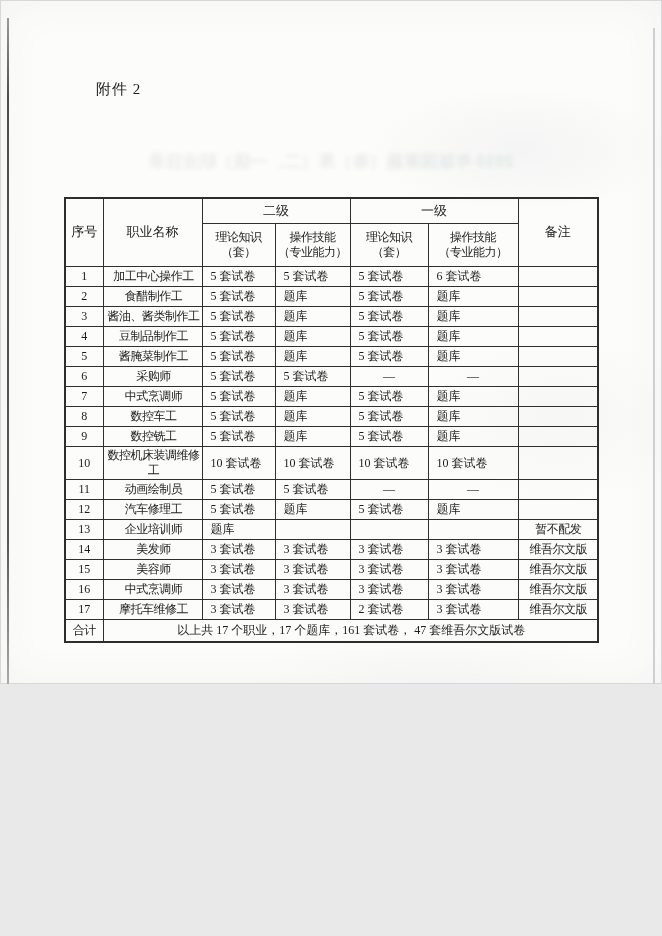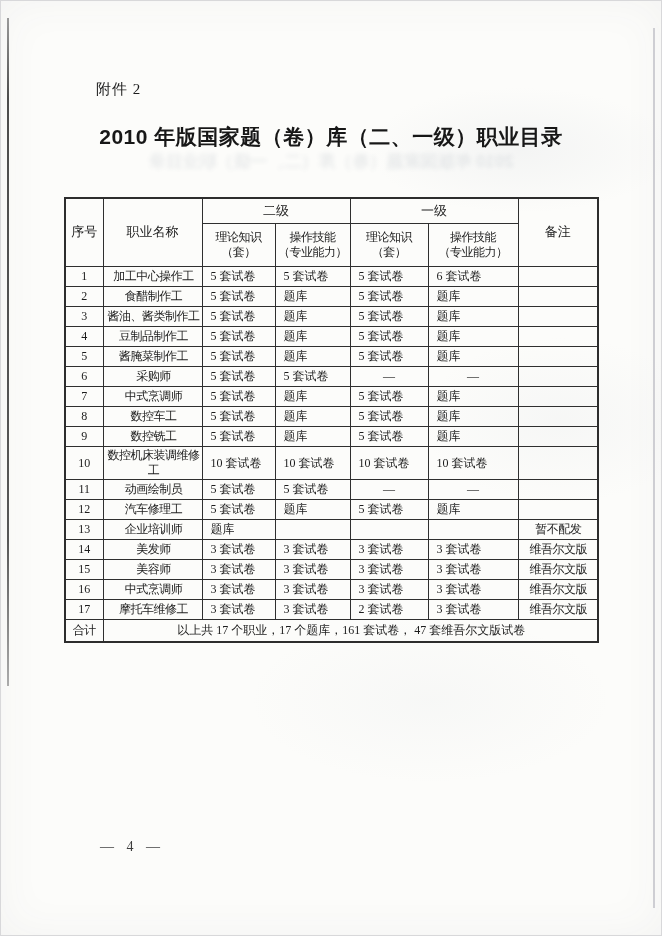--- a/index.html
+++ b/index.html
@@ -2,21 +2,21 @@
 <html><head>
 <meta charset="utf-8">
 <style>
   html,body { margin:0; padding:0; }
   body {
     width:662px; height:936px;
     background:#e9e9ea;
     font-family:"Liberation Serif", serif;
   }
   .page {
-    position:relative; width:662px; height:936px;
+    position:relative; width:662px; height:684px;
     background:#fcfcfa;
     background-image:
       radial-gradient(ellipse 220px 90px at 520px 150px, rgba(170,178,190,0.10), rgba(170,178,190,0) 70%),
       radial-gradient(ellipse 200px 120px at 560px 420px, rgba(170,178,190,0.07), rgba(170,178,190,0) 70%),
       radial-gradient(ellipse 260px 120px at 430px 700px, rgba(170,178,190,0.06), rgba(170,178,190,0) 70%);
     overflow:hidden;
     color:#1c1c1c;
     box-shadow: inset 0 0 0 1px #d8d8da, inset 0 0 45px rgba(80,80,90,0.05);
   }
   
@@ -85,21 +85,20 @@
 <body>
 
 <div class="page">
 
   <div class="edge-left"></div>
   <div class="edge-right"></div>
 
   <div class="attachment">附件 2</div>
 
   <div class="ghost">2010 年版国家题（卷）库（二、一级）职业目录</div>
-  <div class="title">2010 年版国家题（卷）库（二、一级）职业目录</div>
 
   <table class="catalog">
     <colgroup>
       <col style="width:38px">
         <col style="width:99px">
         <col style="width:73px">
       <col style="width:75px">
         <col style="width:78px">
         <col style="width:90px">
       <col style="width:80px">

